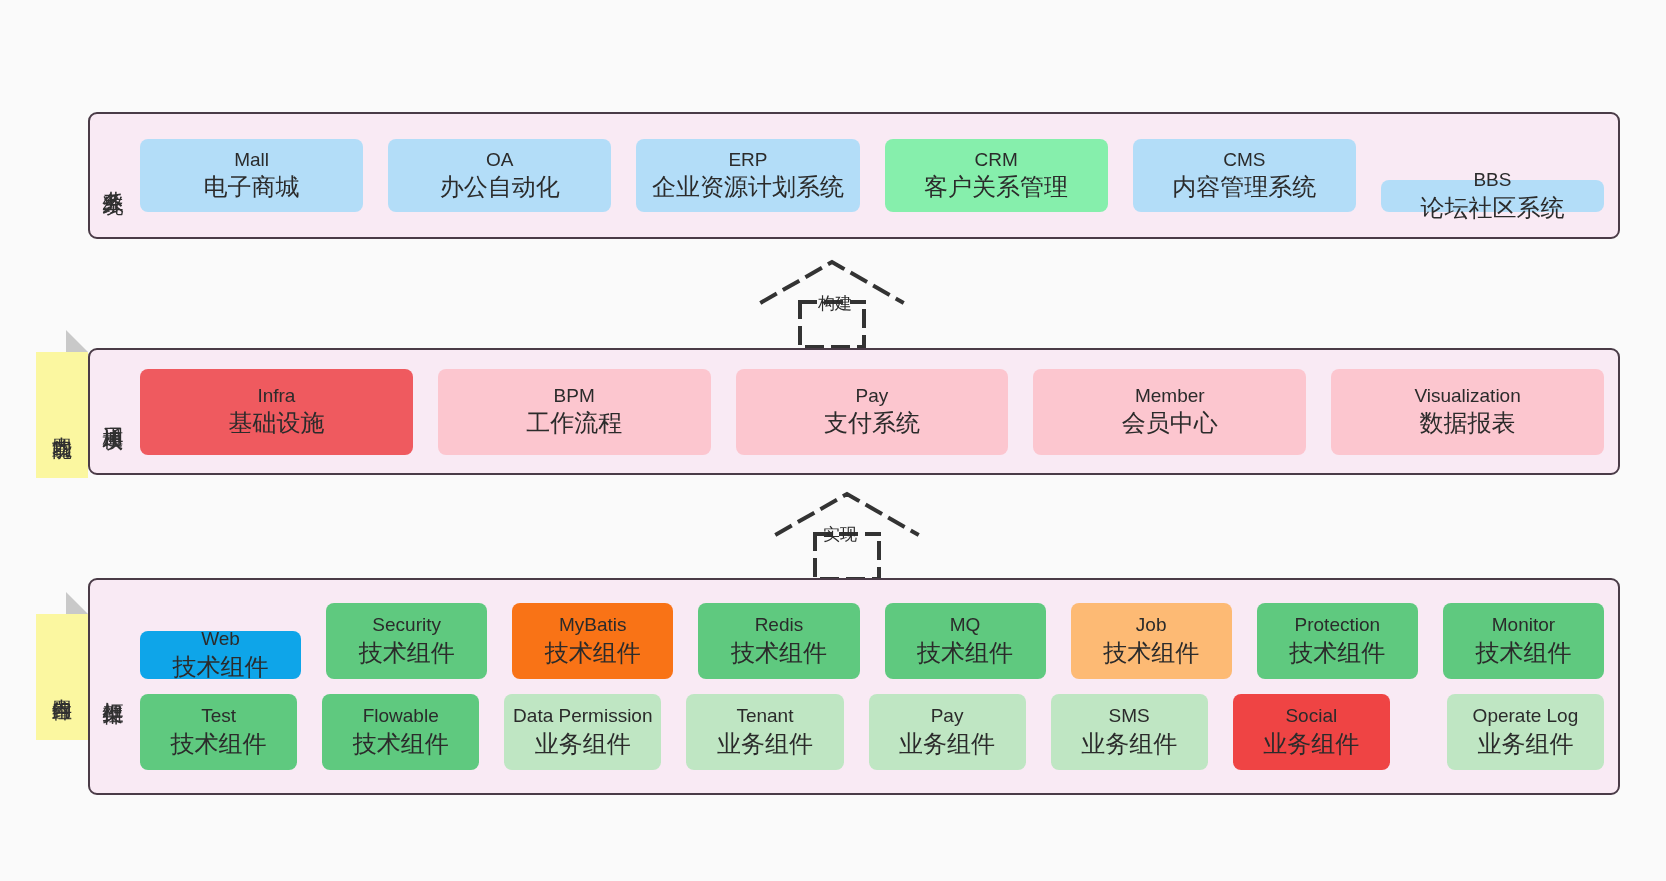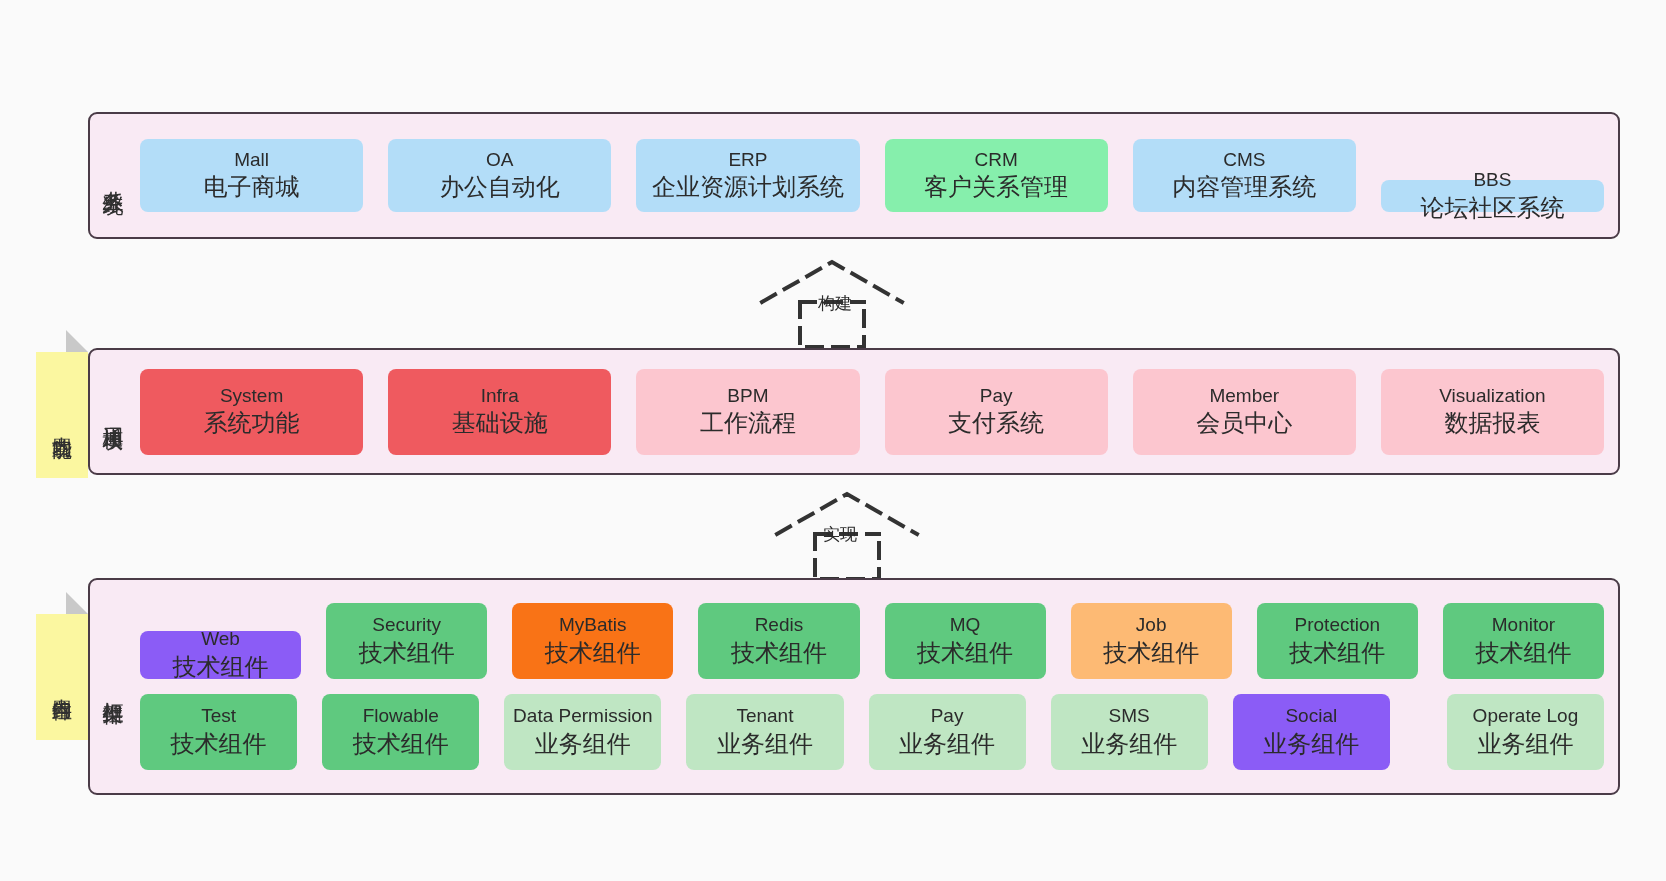--- a/index.html
+++ b/index.html
@@ -166,24 +166,20 @@
     </svg>
   </div>
   <div class="conn-label" id="conn-build-label">构建</div>
 
   <div class="sticky" id="sticky-common">内置功能</div>
   <div class="layer" id="layer-common">
     <div class="layer-label">通用模块</div>
     <div class="layer-body">
       <div class="row">
         <div class="cell" style="background: rgb(239, 90, 95);">
-          <span class="en">System</span>
-          <span class="cn">系统功能</span>
-        </div>
-        <div class="cell" style="background: rgb(239, 90, 95);">
           <span class="en">Infra</span>
           <span class="cn">基础设施</span>
         </div>
         <div class="cell" style="background: rgb(252, 198, 207);">
           <span class="en">BPM</span>
           <span class="cn">工作流程</span>
         </div>
         <div class="cell" style="background: rgb(252, 198, 207);">
           <span class="en">Pay</span>
           <span class="cn">支付系统</span>
@@ -208,21 +204,21 @@
     </svg>
   </div>
   <div class="conn-label" id="conn-impl-label">实现</div>
 
   <div class="sticky" id="sticky-framework">内置组件</div>
   <div class="layer" id="layer-framework">
     <div class="layer-label">框架组件</div>
     <div class="layer-body">
 
       <div class="row">
-        <div class="cell" style="background: #8b5cf6; margin-top: 28px;">
+        <div class="cell" style="background: #0ea5e9; margin-top: 28px;">
           <span class="en">Web</span>
           <span class="cn">技术组件</span>
         </div>
         <div class="cell" style="background: rgb(95, 201, 127);">
           <span class="en">Security</span>
           <span class="cn">技术组件</span>
         </div>
         <div class="cell" style="background: #f97316;">
           <span class="en">MyBatis</span>
           <span class="cn">技术组件</span>
@@ -267,21 +263,21 @@
           <span class="cn">业务组件</span>
         </div>
         <div class="cell" style="background: rgb(191, 230, 195);">
           <span class="en">Pay</span>
           <span class="cn">业务组件</span>
         </div>
         <div class="cell" style="background: rgb(191, 230, 195);">
           <span class="en">SMS</span>
           <span class="cn">业务组件</span>
         </div>
-        <div class="cell" style="background: #8b5cf6;">
+        <div class="cell" style="background: #ef4444;">
           <span class="en">Social</span>
           <span class="cn">业务组件</span>
         </div>
         <div class="cell" style="background: rgb(191, 230, 195); margin-left: 32px;">
           <span class="en">Operate Log</span>
           <span class="cn">业务组件</span>
         </div>
       </div>
 
     </div>

